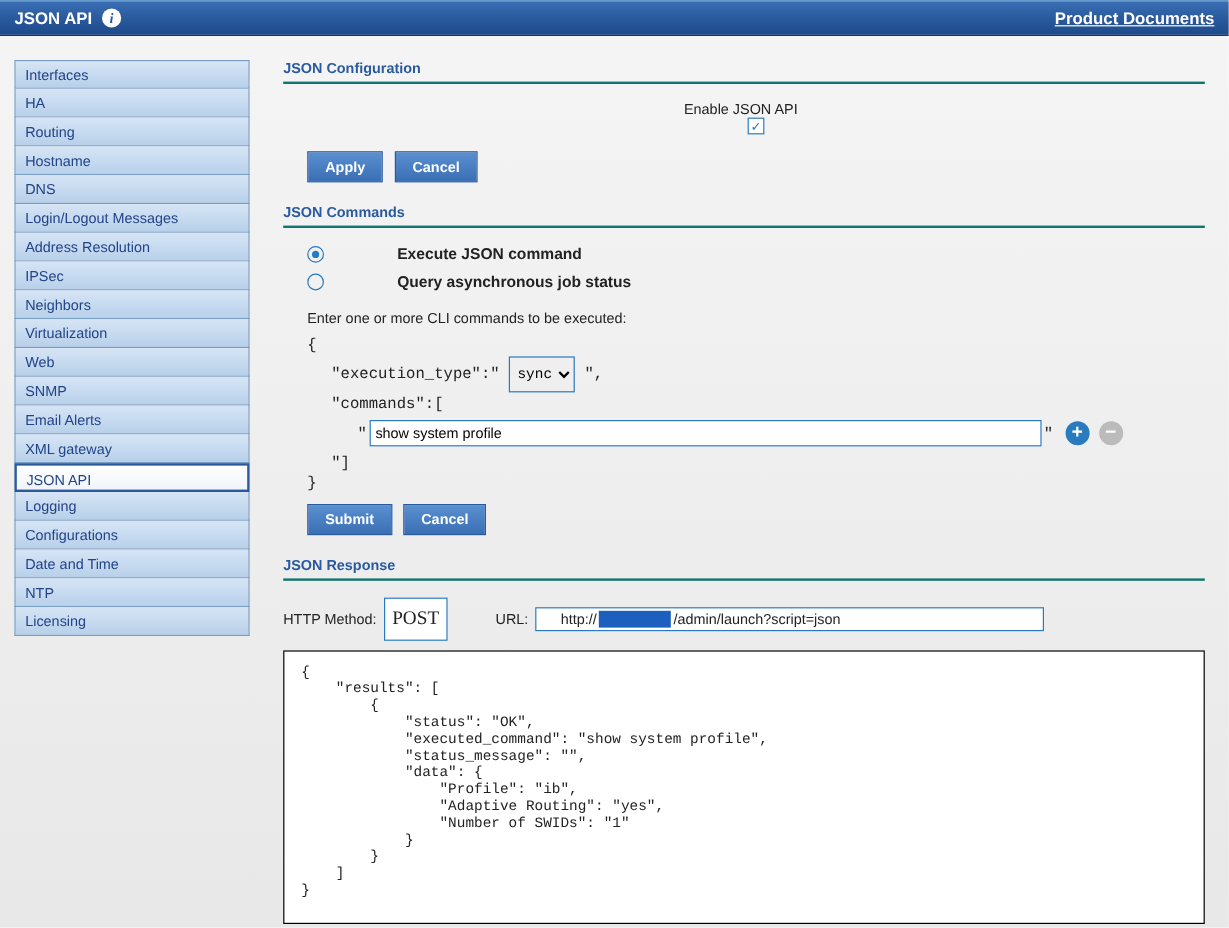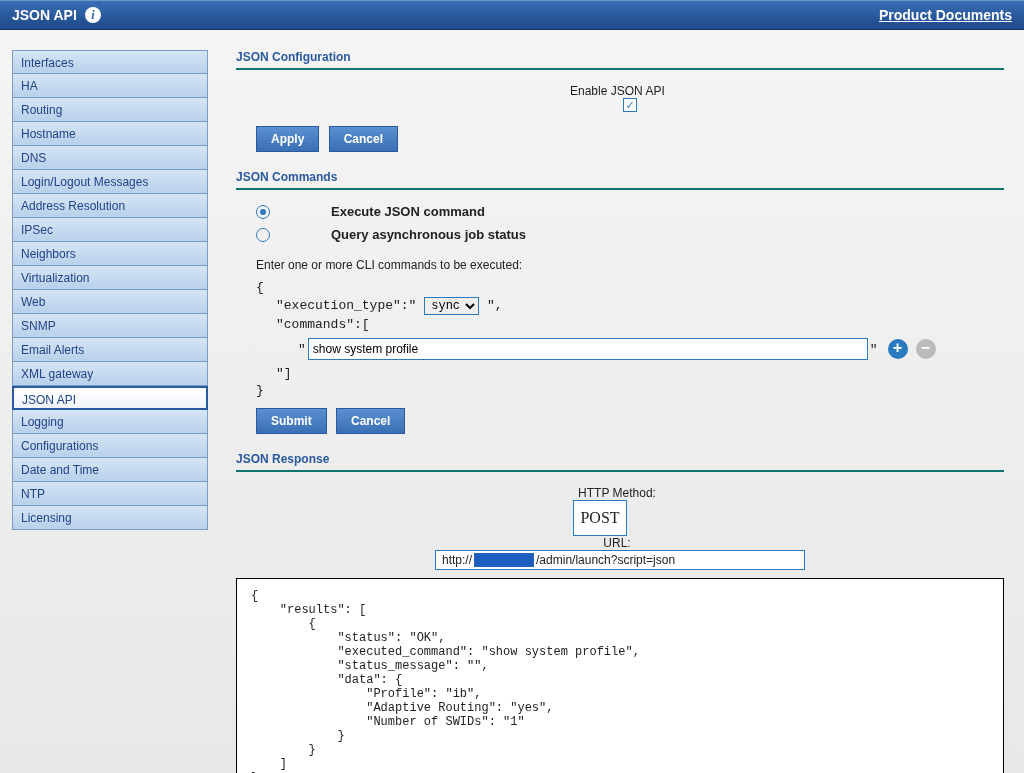--- a/index.html
+++ b/index.html
@@ -22,31 +22,31 @@
 .btn { display: inline-block; background: linear-gradient(to bottom, #5a8fd0 0%, #3a6fb5 100%); border: 1px solid #2a5a9e; color: #fff; font-weight: bold; padding: 5px 14px; margin-right: 6px; cursor: pointer; font-size: 12px; }
 .radio-row { display: flex; align-items: center; padding-left: 20px; margin-bottom: 8px; gap: 41px; }
 .radio { width: 14px; height: 14px; border-radius: 50%; border: 1px solid #2a7ac0; margin-right: 20px; display: inline-flex; align-items: center; justify-content: center; cursor: pointer; }
 .radio.checked::after { content: ""; width: 6px; height: 6px; border-radius: 50%; background: #2a7ac0; }
 .radio-label { font-weight: bold; color: #222; font-size: 13px; }
 .cmd-block { padding-left: 20px; margin-top: 16px; font-family: "Courier New", monospace; font-size: 13px; color: #222; }
 .cmd-prompt { font-family: Arial, sans-serif; font-size: 12px; margin-bottom: 8px; }
 .cmd-line { margin: 2px 0; }
 .indent1 { padding-left: 20px; }
 .indent2 { padding-left: 40px; }
-.exec-select { border: 1px solid #2a7ac0; font-family: inherit; font-size: 12px; padding: 0 2px; height: 18px; }
+.exec-select { border: 1px solid #2a7ac0; font-family: inherit; font-size: 12px; padding: 0 2px; height: 30px; }
 .cmd-input-row { display: flex; align-items: center; margin: 6px 0; }
 .cmd-input-row .quote { margin: 0 2px; }
 .cmd-input { flex: 0 0 560px; height: 22px; border: 1px solid #2a7ac0; padding: 0 4px; font-family: Arial, sans-serif; font-size: 12px; background: #fff; }
 .round-btn { width: 20px; height: 20px; border-radius: 50%; display: inline-flex; align-items: center; justify-content: center; font-weight: bold; color: #fff; margin-left: 8px; cursor: pointer; font-size: 16px; line-height: 1; }
 .add-btn { background: #2a7ac0; }
 .remove-btn { background: #bbb; cursor: default; }
-.resp-row { display: flex; align-items: center; margin: 12px 0 8px 0; font-size: 12px; color: #222; flex-direction: column; }
+.resp-row { display: flex; align-items: center; margin: 12px 0 8px 0; font-size: 12px; color: #222; }
 .resp-row .label { margin-right: 6px; }
 .method-box { border: 1px solid #2a7ac0; padding: 8px 6px; font-family: Liberation Serif, serif; font-size: 16px; margin-right: 40px; background: #fff; }
-.url-box { border: 1px solid #2a7ac0; padding: 2px 6px; font-family: Arial, sans-serif; font-size: 12px; display: inline-flex; align-items: center; background: #fff; width: 370px; }
+.url-box { border: 1px solid #2a7ac0; padding: 2px 20px; font-family: Arial, sans-serif; font-size: 12px; display: inline-flex; align-items: center; background: #fff; width: 424px; }
 .url-redacted { display: inline-block; width: 60px; height: 14px; background: #1d5fbf; margin: 0 2px; }
 .response-box { border: 1px solid #000; background: #fff; padding: 10px 14px; font-family: "Courier New", monospace; font-size: 12px; white-space: pre; color: #222; height: 228px; overflow: auto; }
 .section-gap { margin-top: 6px; }
 </style>
 </head>
 <body>
 
 <div class="topbar">
   <span class="topbar-title">
     <span>JSON API</span>

